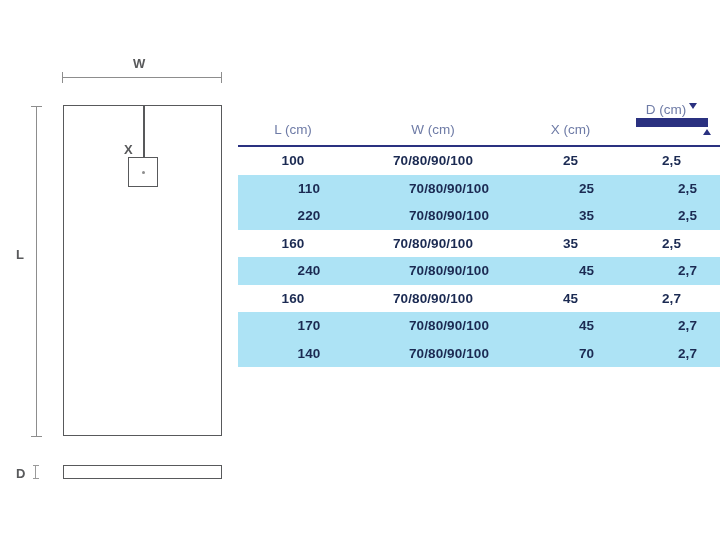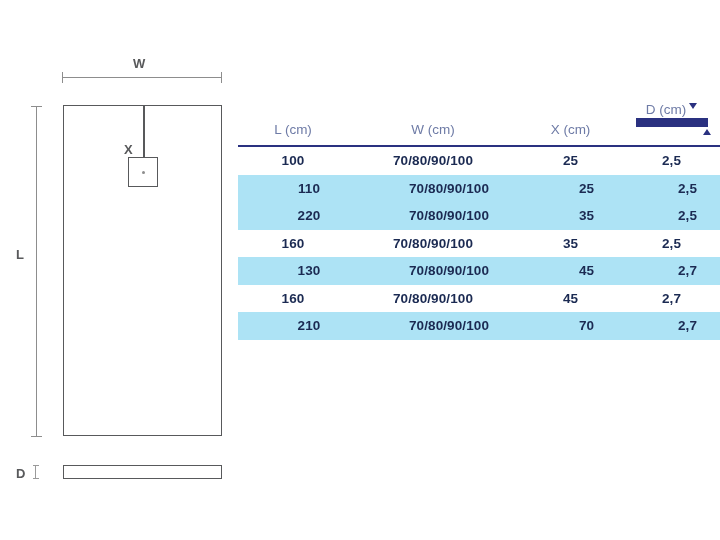--- a/index.html
+++ b/index.html
@@ -331,33 +331,39 @@
             <td>35</td>
             <td>2,5</td>
           </tr>
           <tr>
             <td>160</td>
             <td>70/80/90/100</td>
             <td>35</td>
             <td>2,5</td>
           </tr>
           <tr class="alt">
-            <td>130</td>
+            <td>240</td>
             <td>70/80/90/100</td>
             <td>45</td>
             <td>2,7</td>
           </tr>
           <tr>
             <td>160</td>
             <td>70/80/90/100</td>
             <td>45</td>
             <td>2,7</td>
           </tr>
           <tr class="alt">
-            <td>210</td>
+            <td>170</td>
+            <td>70/80/90/100</td>
+            <td>45</td>
+            <td>2,7</td>
+          </tr>
+          <tr class="alt">
+            <td>140</td>
             <td>70/80/90/100</td>
             <td>70</td>
             <td>2,7</td>
           </tr>
         </tbody>
     </table>
   </div>
 
 </div>
 

